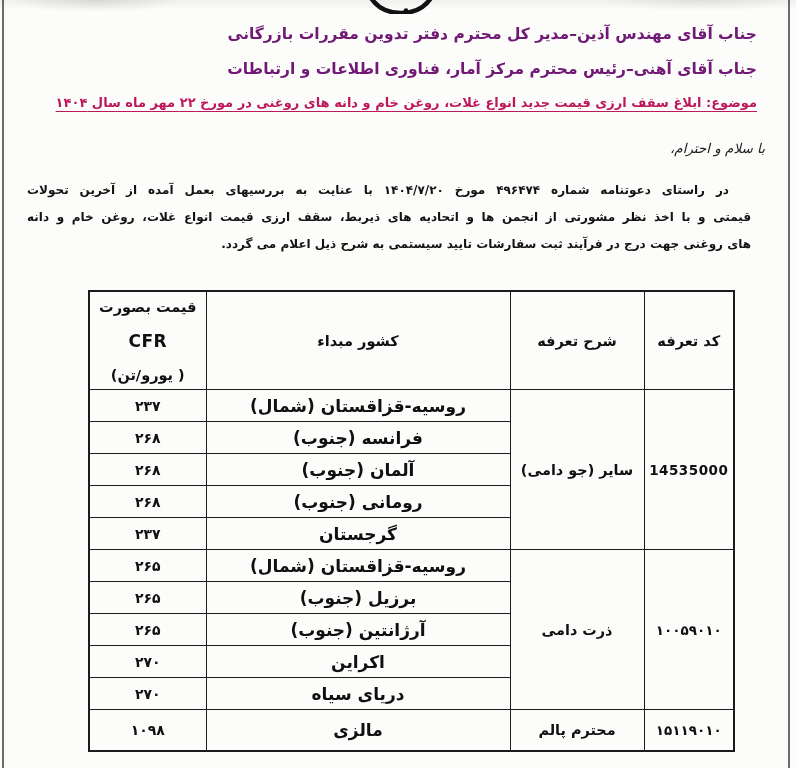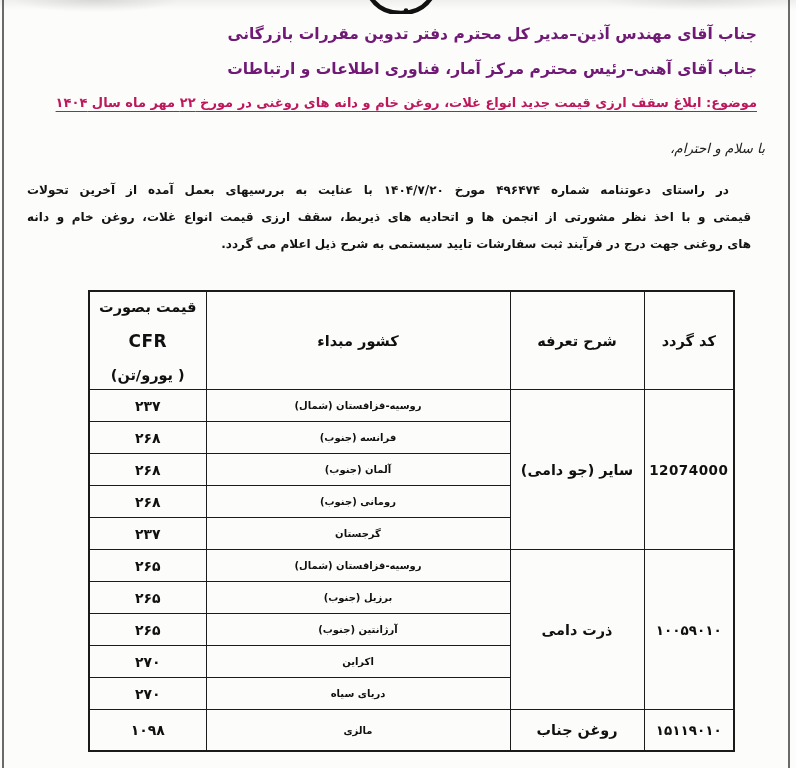--- a/index.html
+++ b/index.html
@@ -54,21 +54,21 @@
     border:1.6px solid #1b1b1b;text-align:center;vertical-align:middle;
     padding:0 2px;overflow:hidden;
   }
   table.tariff{border:2px solid #1b1b1b;}
   col.c-code{width:90px;} col.c-desc{width:134px;} col.c-origin{width:304px;} col.c-price{width:117px;}
   tr.hdr th{height:97px;font-size:14.5px;font-weight:700;}
   th .price-hdr{display:flex;flex-direction:column;justify-content:space-between;height:84px;padding:2px 0;}
   th .price-hdr .cfr{font-size:17px;letter-spacing:.5px;}
   tr.data td{height:31px;}
   tr.data.lastrow td{height:40px;}
-  td.origin{font-size:10px;}
+  td.origin{font-size:17px;}
   td.price{font-size:14px;letter-spacing:.5px;}
   td.code{font-size:13.5px;letter-spacing:.5px;}
   td.desc{font-size:14.4px;}
 </style>
 </head>
 <body>
 
 <div class="scan-shade"></div>
 <div class="page-border left"></div>
 <div class="page-border right"></div>
@@ -95,35 +95,35 @@
 
 <table class="tariff">
   <colgroup>
     <col class="c-code">
       <col class="c-desc">
       <col class="c-origin">
       <col class="c-price">
   </colgroup>
   <thead>
     <tr class="hdr">
-      <th>کد گردد</th>
+      <th>کد تعرفه</th>
       <th>شرح تعرفه</th>
       <th>کشور مبداء</th>
       <th>
         <div class="price-hdr">
           <span>قیمت بصورت</span>
           <span class="cfr">CFR</span>
           <span>( یورو/تن)</span>
         </div>
       </th>
     </tr>
   </thead>
   <tbody id="tariff-body">
       <tr class="data">
-        <td class="code" rowspan="5">12074000</td>
+        <td class="code" rowspan="5">14535000</td>
         <td class="desc" rowspan="5">سایر (جو دامی)</td>
         <td class="origin">روسیه-قزاقستان (شمال)</td>
         <td class="price">۲۳۷</td>
       </tr>
       <tr class="data">
         <td class="origin">فرانسه (جنوب)</td>
         <td class="price">۲۶۸</td>
       </tr>
       <tr class="data">
         <td class="origin">آلمان (جنوب)</td>
@@ -154,18 +154,18 @@
       <tr class="data">
         <td class="origin">اکراین</td>
         <td class="price">۲۷۰</td>
       </tr>
       <tr class="data">
         <td class="origin">دریای سیاه</td>
         <td class="price">۲۷۰</td>
       </tr>
       <tr class="data lastrow">
         <td class="code" rowspan="1">۱۵۱۱۹۰۱۰</td>
-        <td class="desc" rowspan="1">روغن جناب</td>
+        <td class="desc" rowspan="1">محترم پالم</td>
         <td class="origin">مالزی</td>
         <td class="price">۱۰۹۸</td>
       </tr>
     </tbody>
 </table>
 
 </body></html>

